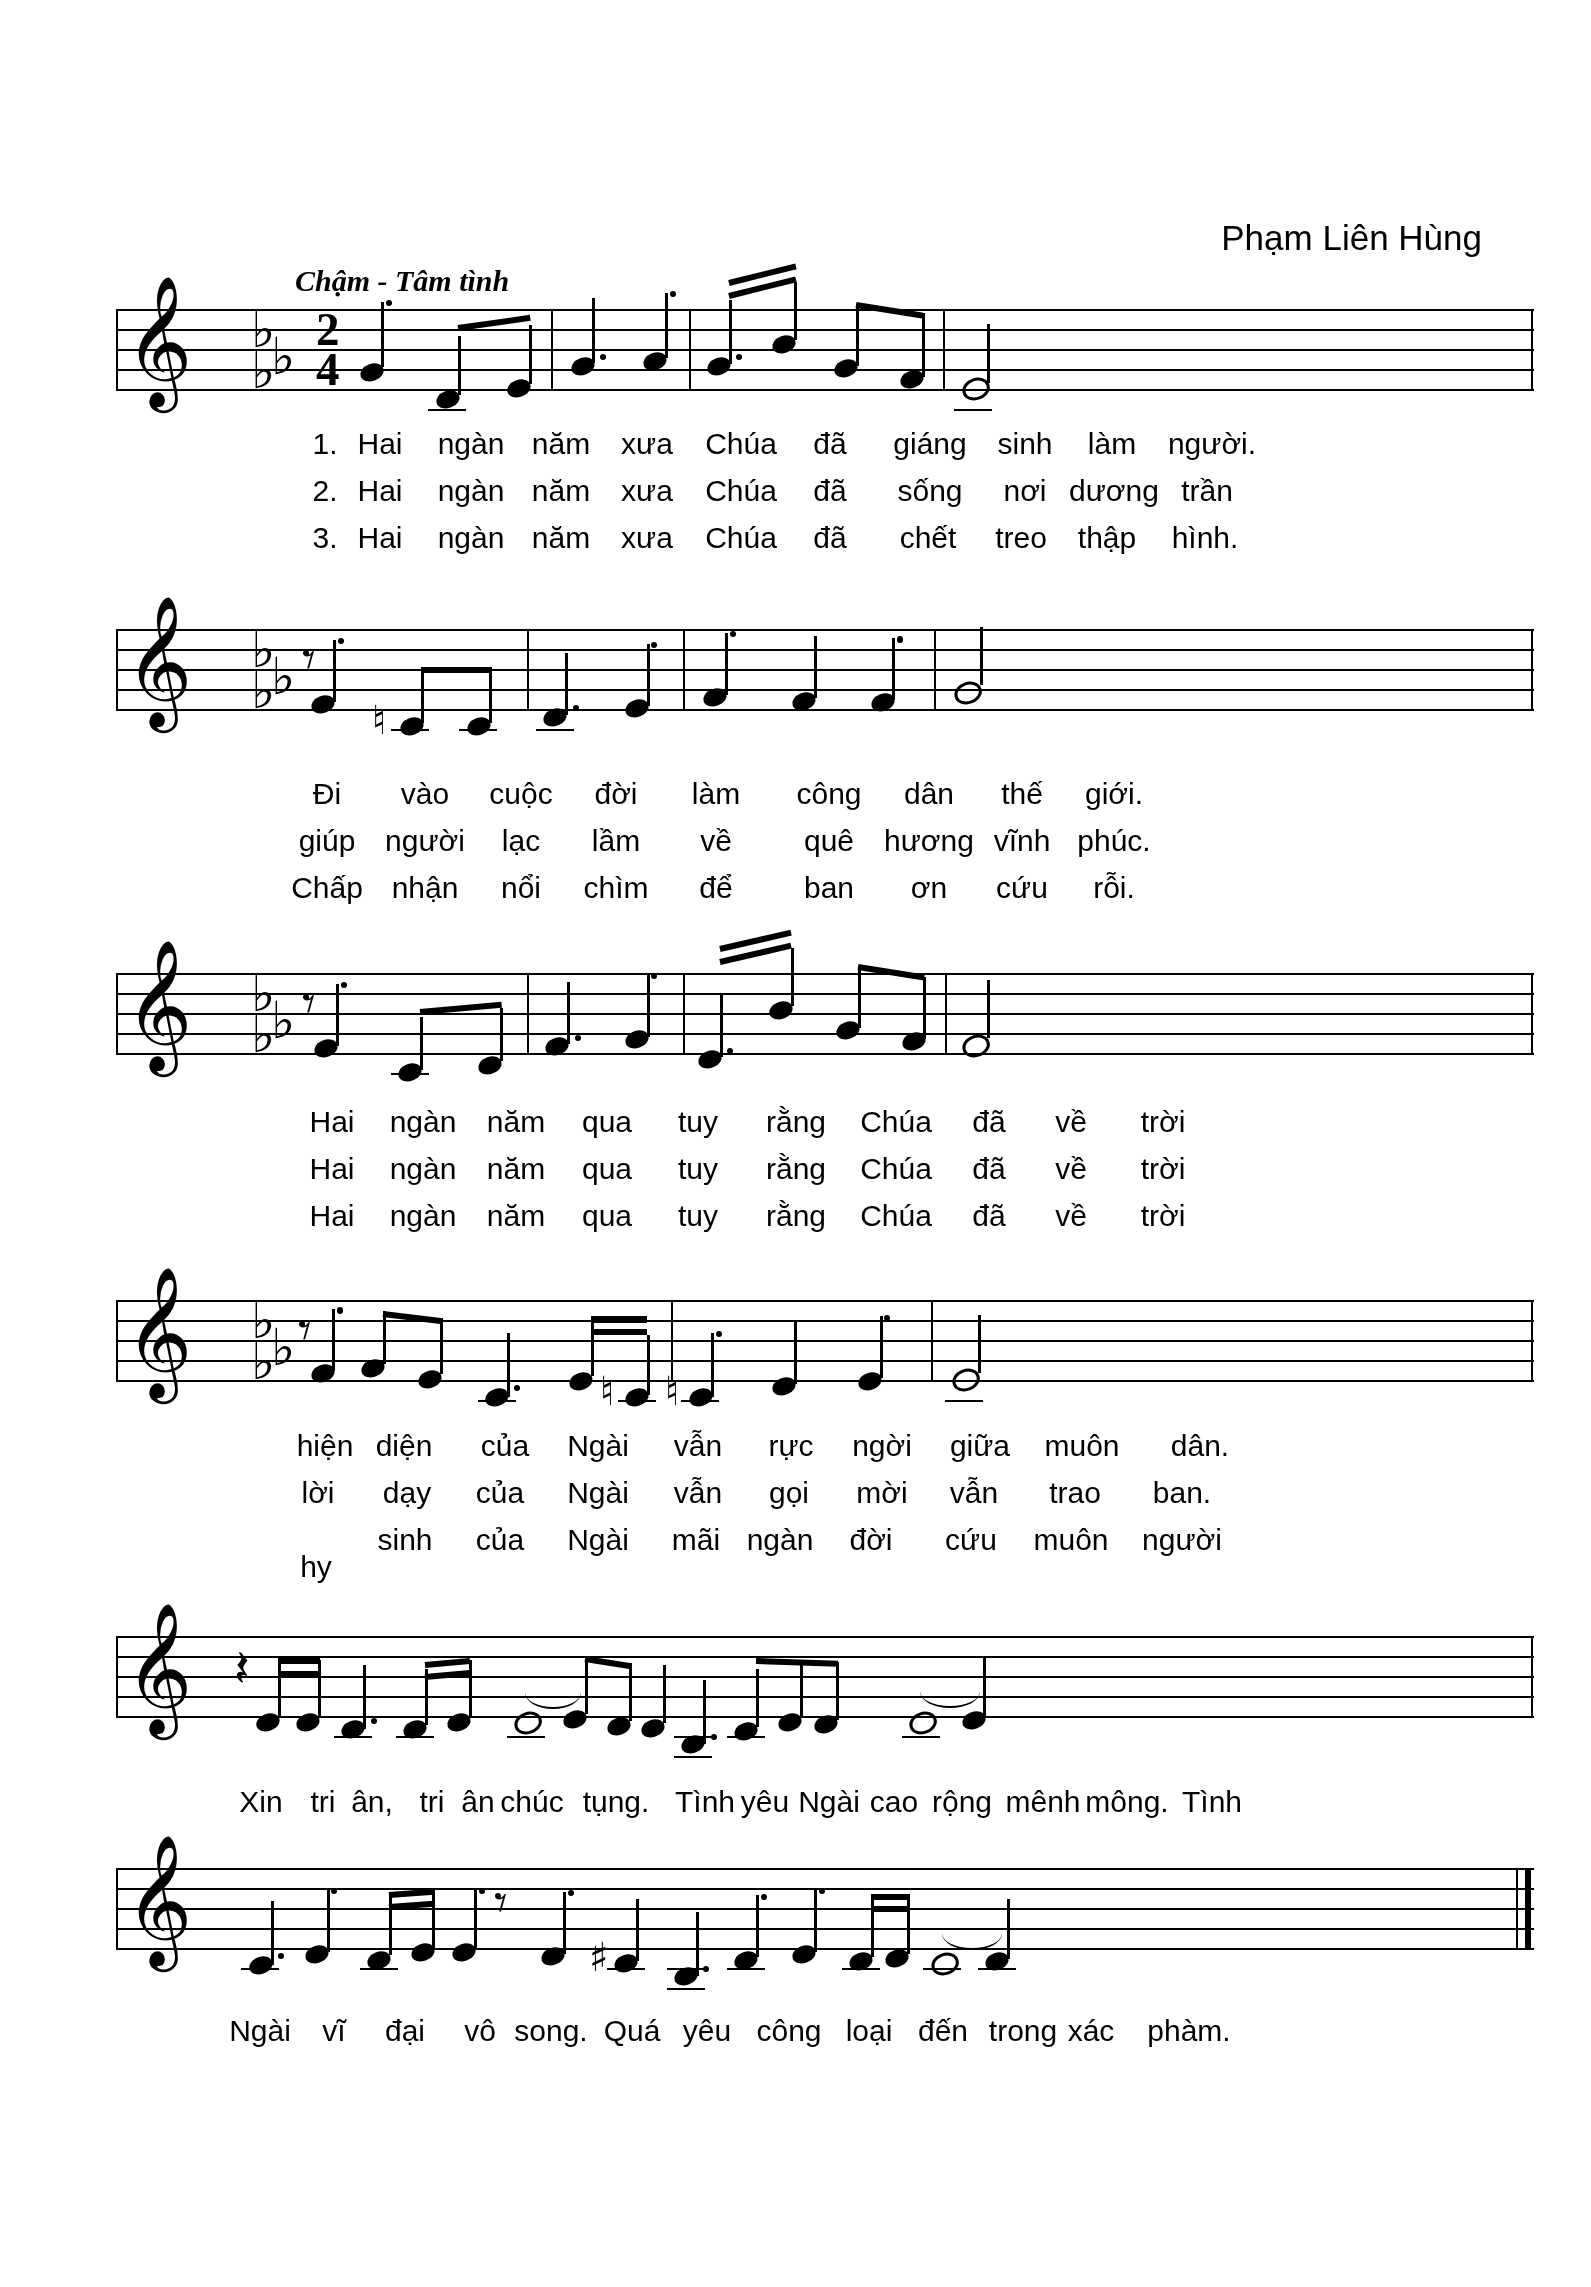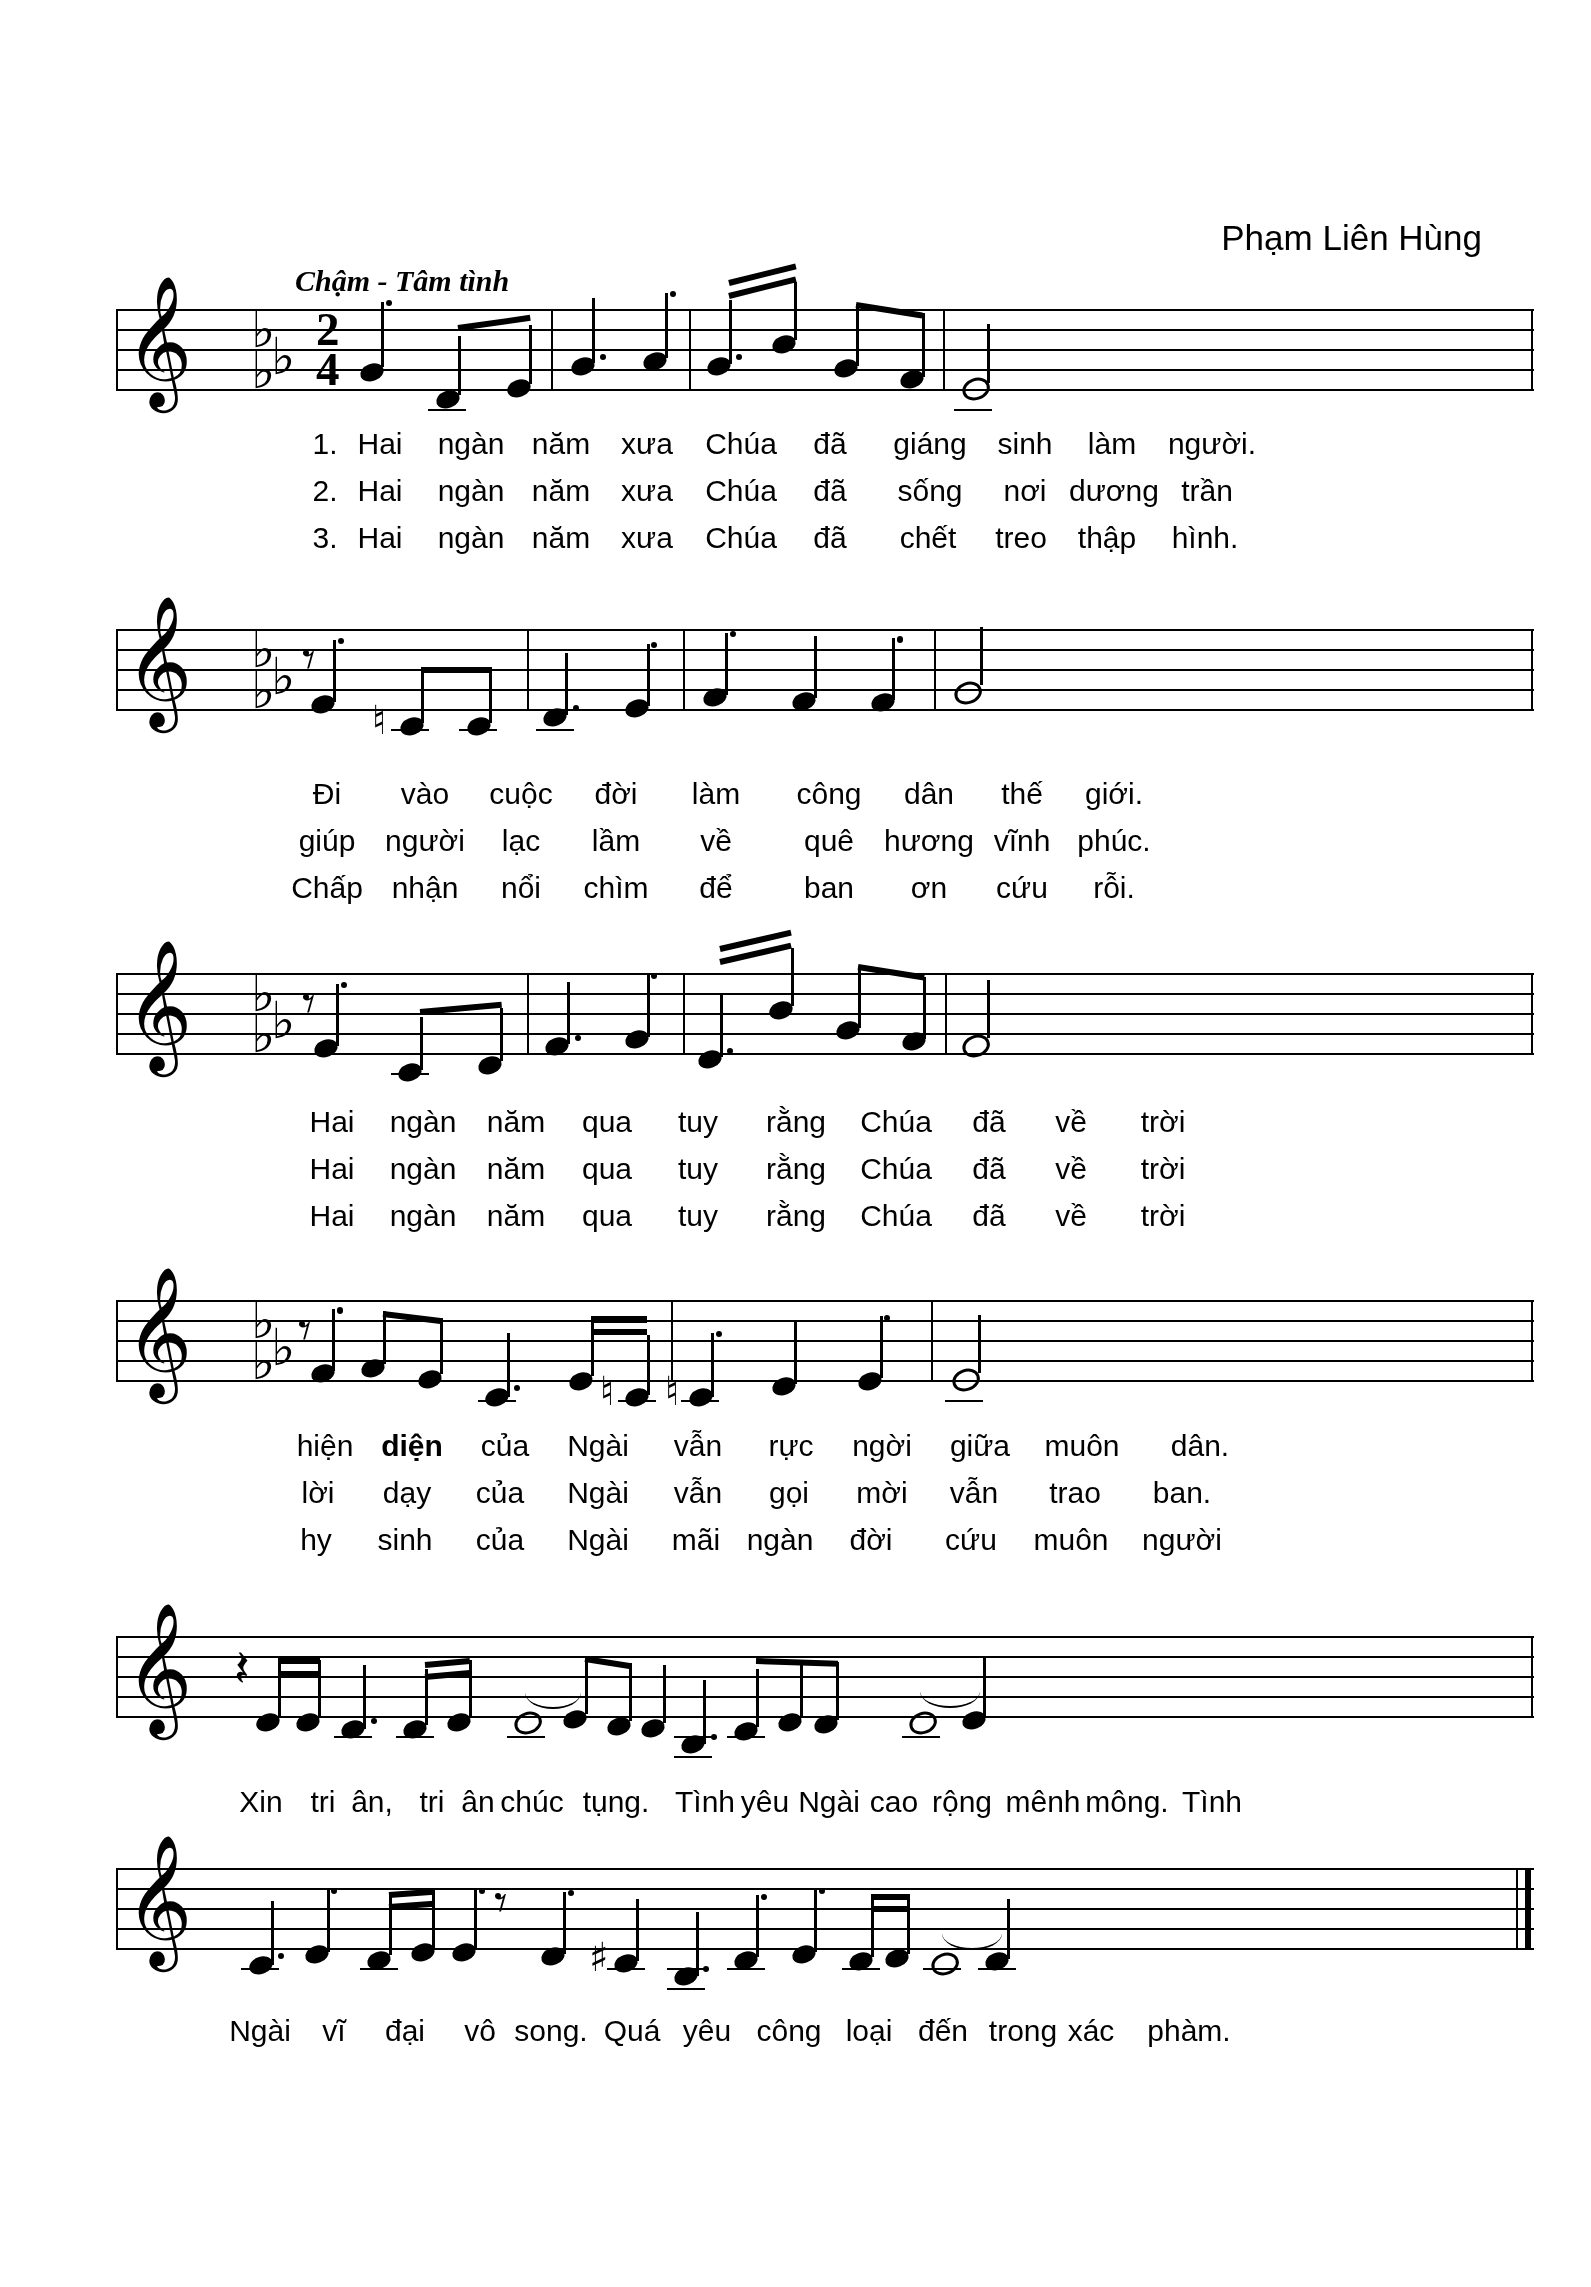--- a/index.html
+++ b/index.html
@@ -568,21 +568,21 @@
       <div class="ledger" style="left:829px; top:100px;"></div>
       <div class="stem" style="left:862px; top:14.5px; height:58px;"></div>
 
       <div class="barline" style="left:1415px;"></div>
     </div>
   </div>
 
   <div class="lyrics" style="top:1429px;">
     <div class="lyric-line">
       <span class="w" style="left:209px;">hiện</span>
-      <span class="w" style="left:296px;font-weight:bold;">diện</span>
+      <span class="w" style="left:288px;">diện</span>
       <span class="w" style="left:389px;">của</span>
       <span class="w" style="left:482px;">Ngài</span>
       <span class="w" style="left:582px;">vẫn</span>
       <span class="w" style="left:675px;">rực</span>
       <span class="w" style="left:766px;">ngời</span>
       <span class="w" style="left:864px;">giữa</span>
       <span class="w" style="left:966px;">muôn</span>
       <span class="w" style="left:1084px;">dân.</span>
     </div>
     <div class="lyric-line">
@@ -591,21 +591,21 @@
       <span class="w" style="left:384px;">của</span>
       <span class="w" style="left:482px;">Ngài</span>
       <span class="w" style="left:582px;">vẫn</span>
       <span class="w" style="left:673px;">gọi</span>
       <span class="w" style="left:766px;">mời</span>
       <span class="w" style="left:858px;">vẫn</span>
       <span class="w" style="left:959px;">trao</span>
       <span class="w" style="left:1066px;">ban.</span>
     </div>
     <div class="lyric-line">
-      <span class="w" style="left:200px;">hy</span>
+      <span class="w" style="left:200px;margin-top:27px;">hy</span>
       <span class="w" style="left:289px;">sinh</span>
       <span class="w" style="left:384px;">của</span>
       <span class="w" style="left:482px;">Ngài</span>
       <span class="w" style="left:580px;">mãi</span>
       <span class="w" style="left:664px;">ngàn</span>
       <span class="w" style="left:755px;">đời</span>
       <span class="w" style="left:855px;">cứu</span>
       <span class="w" style="left:955px;">muôn</span>
       <span class="w" style="left:1066px;">người</span>
     </div>

